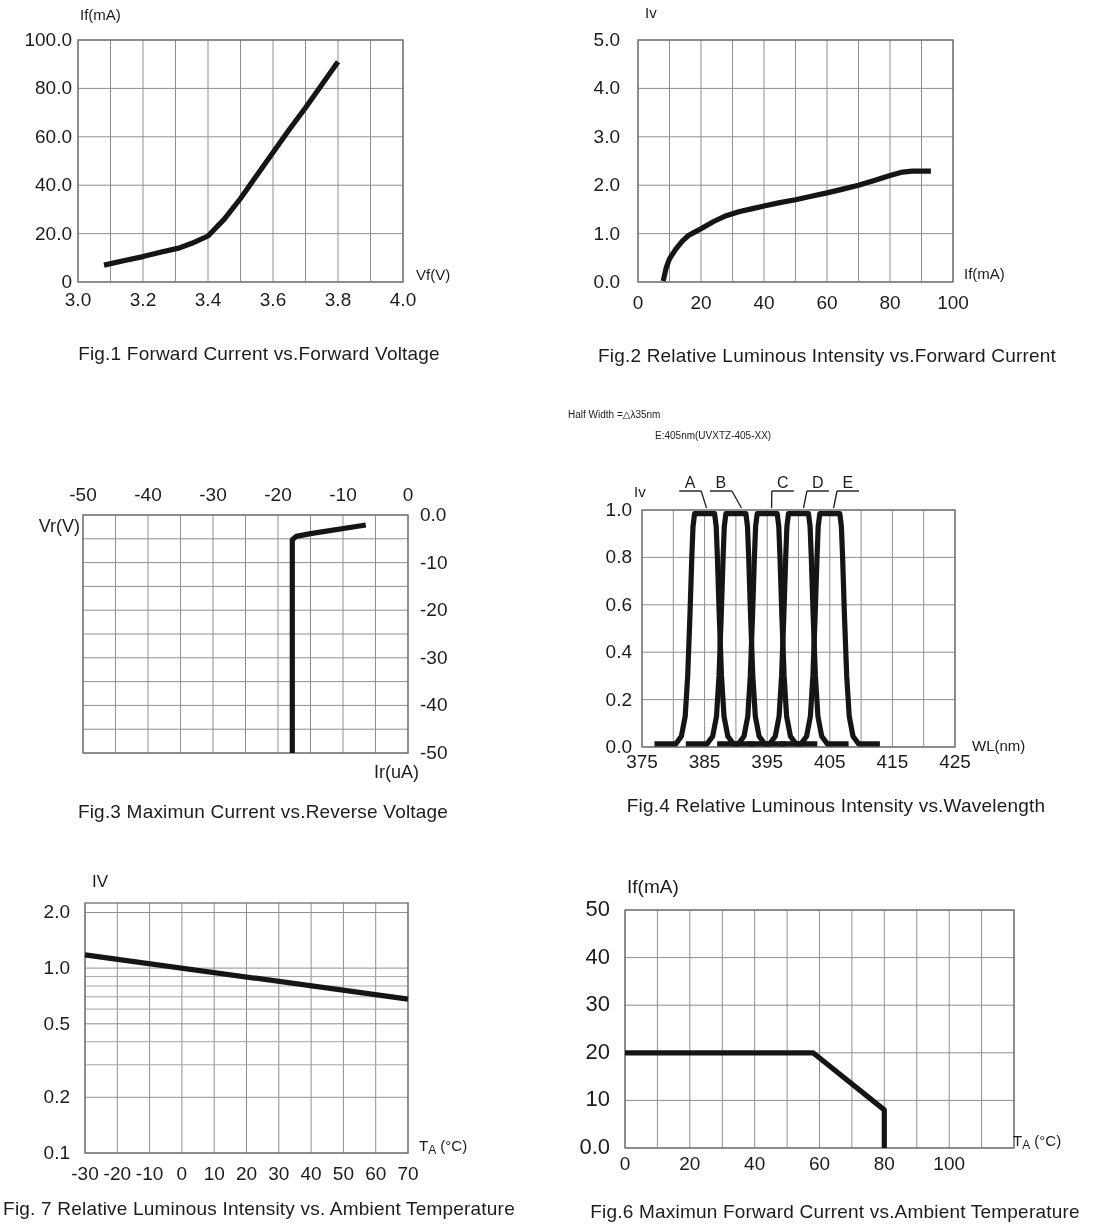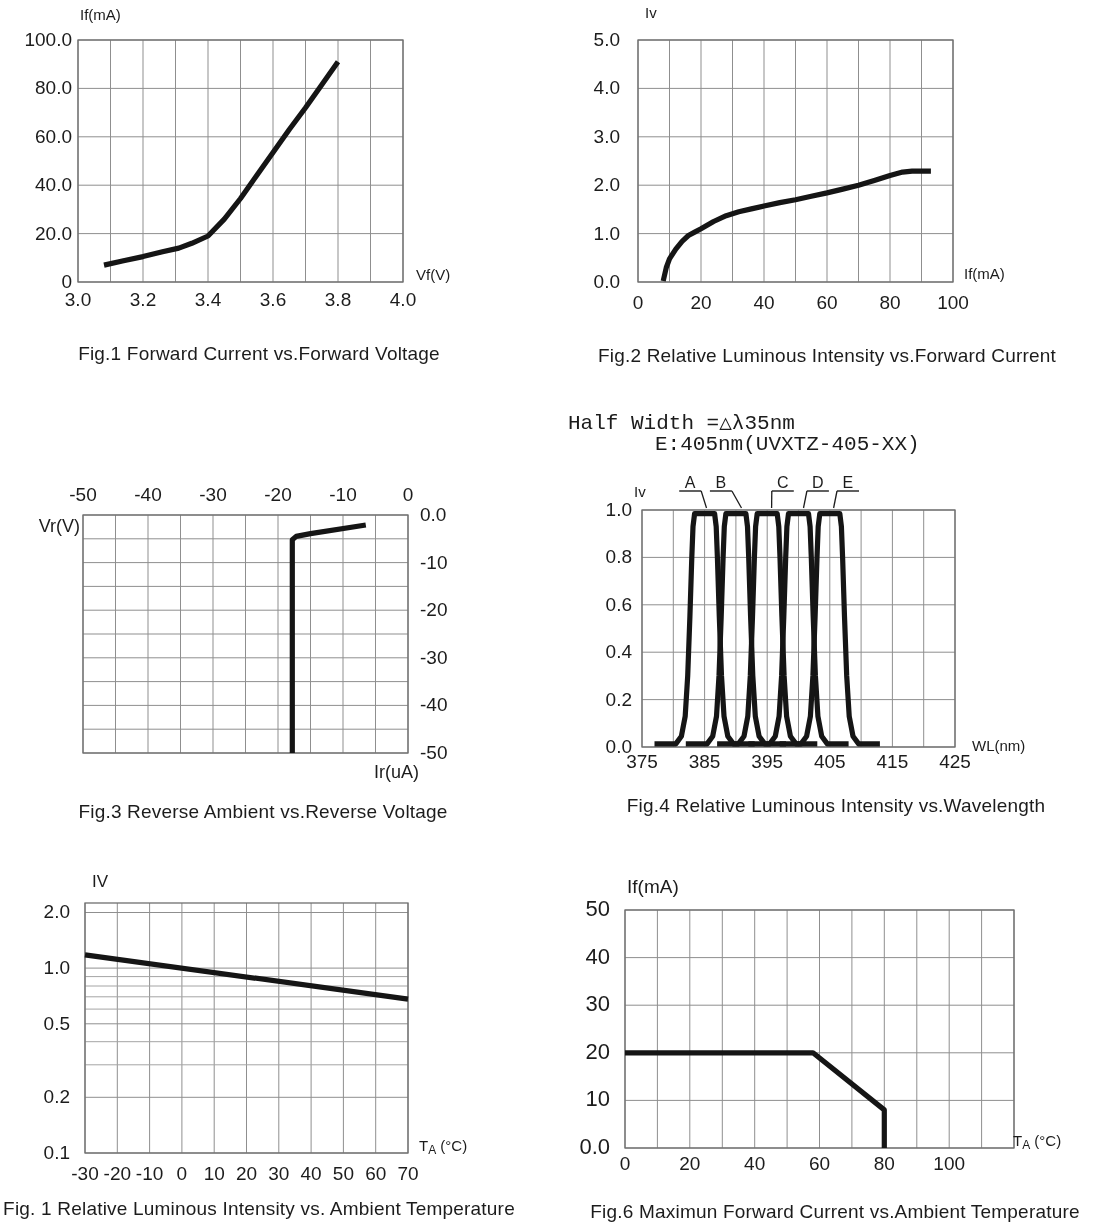--- a/index.html
+++ b/index.html
@@ -2,21 +2,21 @@
 <html><head>
 <meta charset="utf-8">
 <title>Figures</title>
 <style>
   html,body{margin:0;padding:0;background:#ffffff;}
   #page{position:relative;width:1096px;height:1228px;background:#ffffff;
         font-family:"Liberation Sans","DejaVu Sans",sans-serif;color:#1c1c1c;overflow:hidden;}
   #page svg{position:absolute;overflow:visible;}
   #page svg text{font-family:"Liberation Sans","DejaVu Sans",sans-serif;fill:#1c1c1c;}
   .caption{position:absolute;text-align:center;font-size:19px;letter-spacing:0.2px;white-space:nowrap;}
-  .notes{position:absolute;left:568px;top:413px;font-size:21px;line-height:21px;white-space:nowrap;font-family:Liberation Mono, monospace;}
+  .notes{position:absolute;left:568px;top:404px;font-size:10px;line-height:21px;white-space:nowrap;}
   .note-indent{padding-left:87px;}
 </style>
 </head>
 <body>
 
 <div id="page">
 
   <svg width="470" height="335" style="left:0;top:0;">
       <line x1="78.0" y1="40" x2="78.0" y2="282" stroke="#8f8f8f" stroke-width="1"></line>
       <line x1="110.5" y1="40" x2="110.5" y2="282" stroke="#8f8f8f" stroke-width="1"></line>
@@ -264,18 +264,18 @@
       <text x="50" y="198.8" text-anchor="end" font-size="22"><tspan>20</tspan></text>
       <text x="50" y="151.20000000000002" text-anchor="end" font-size="22"><tspan>30</tspan></text>
       <text x="50" y="103.6" text-anchor="end" font-size="22"><tspan>40</tspan></text>
       <text x="50" y="56" text-anchor="end" font-size="22"><tspan>50</tspan></text>
       <text x="67" y="33" text-anchor="start" font-size="19"><tspan>If(mA)</tspan></text>
       <text x="453" y="286" text-anchor="start" font-size="15"><tspan>T</tspan><tspan dy="3.3" font-size="12">A</tspan><tspan dy="-3.3"> (°C)</tspan></text>
     </svg>
 
   <div class="caption" style="left:24px;top:343px;width:470px;text-align:center;">Fig.1 Forward Current vs.Forward Voltage</div>
   <div class="caption" style="left:559px;top:345px;width:536px;">Fig.2 Relative Luminous Intensity vs.Forward Current</div>
-  <div class="caption" style="left:0;top:801px;width:526px;">Fig.3 Reverse Ambient vs.Reverse Voltage</div>
+  <div class="caption" style="left:0;top:801px;width:526px;">Fig.3 Maximun Current vs.Reverse Voltage</div>
   <div class="caption" style="left:568px;top:795px;width:536px;">Fig.4 Relative Luminous Intensity vs.Wavelength</div>
-  <div class="caption" style="left:0;top:1198px;width:518px;">Fig. 1 Relative Luminous Intensity vs. Ambient Temperature</div>
+  <div class="caption" style="left:0;top:1198px;width:518px;">Fig. 7 Relative Luminous Intensity vs. Ambient Temperature</div>
   <div class="caption" style="left:567px;top:1201px;width:536px;">Fig.6 Maximun Forward Current vs.Ambient Temperature</div>
 
 </div>
 
 </body></html>

